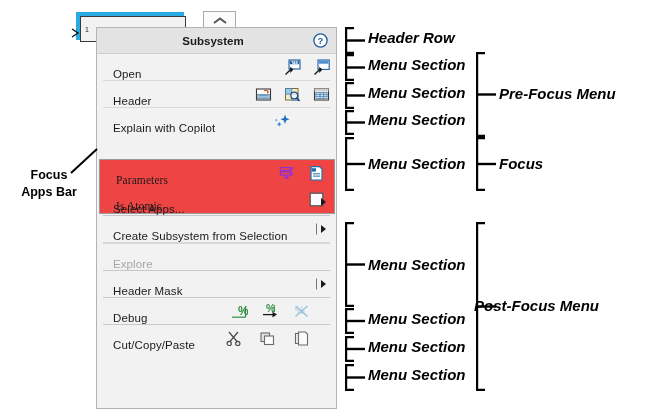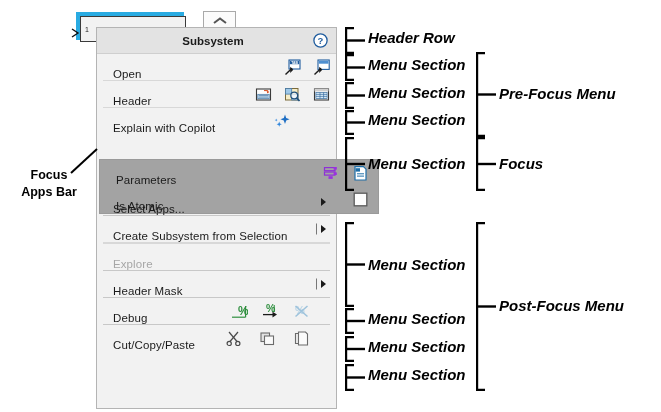--- a/index.html
+++ b/index.html
@@ -82,22 +82,22 @@
     width:0;height:0;border-left:5px solid #1a1a1a;
     border-top:4px solid transparent;border-bottom:4px solid transparent;
   }
   .arrowbar{
     position:absolute;right:19px;top:50%;transform:translateY(-50%);
     width:1px;height:11px;background:#777;
   }
 
   
   #focus-group{
-    position:absolute;left:2px;top:131px;width:280px;height:55px;
-    background:#a3a3a3;border:1px solid #9a9a9a;box-sizing:border-box;
+    position:absolute;left:2px;top:131px;width:236px;height:55px;
+    background:#ef4444;border:1px solid #9a9a9a;box-sizing:border-box;font-family:Liberation Serif, serif;
   }
   #focus-group .row{height:26px;}
 
   
   #focus-bar-label{
     position:absolute;left:8px;top:167px;width:82px;
     text-align:center;font-weight:bold;font-size:12.5px;
     line-height:17px;color:#000;
   }
   #focus-bar-leader{position:absolute;left:70px;top:148px;}
@@ -431,15 +431,15 @@
       </svg>
   </div>
   <div class="ann" style="left:499px;top:157px;">Focus</div>
 
   <div class="brk" style="left:476px;top:222px;">
     <svg width="22" height="169" viewBox="0 0 22 169">
         <path d="M9 1 H1 V168 H9" fill="none" stroke="#000" stroke-width="2.4"></path>
         <line x1="1" y1="84.5" x2="20" y2="84.5" stroke="#000" stroke-width="2.4"></line>
       </svg>
   </div>
-  <div class="ann" style="left:499px;top:299px;">Post-Focus Menu</div>
+  <div class="ann" style="left:474px;top:299px;">Post-Focus Menu</div>
 
 </div>
 
 </body></html>

